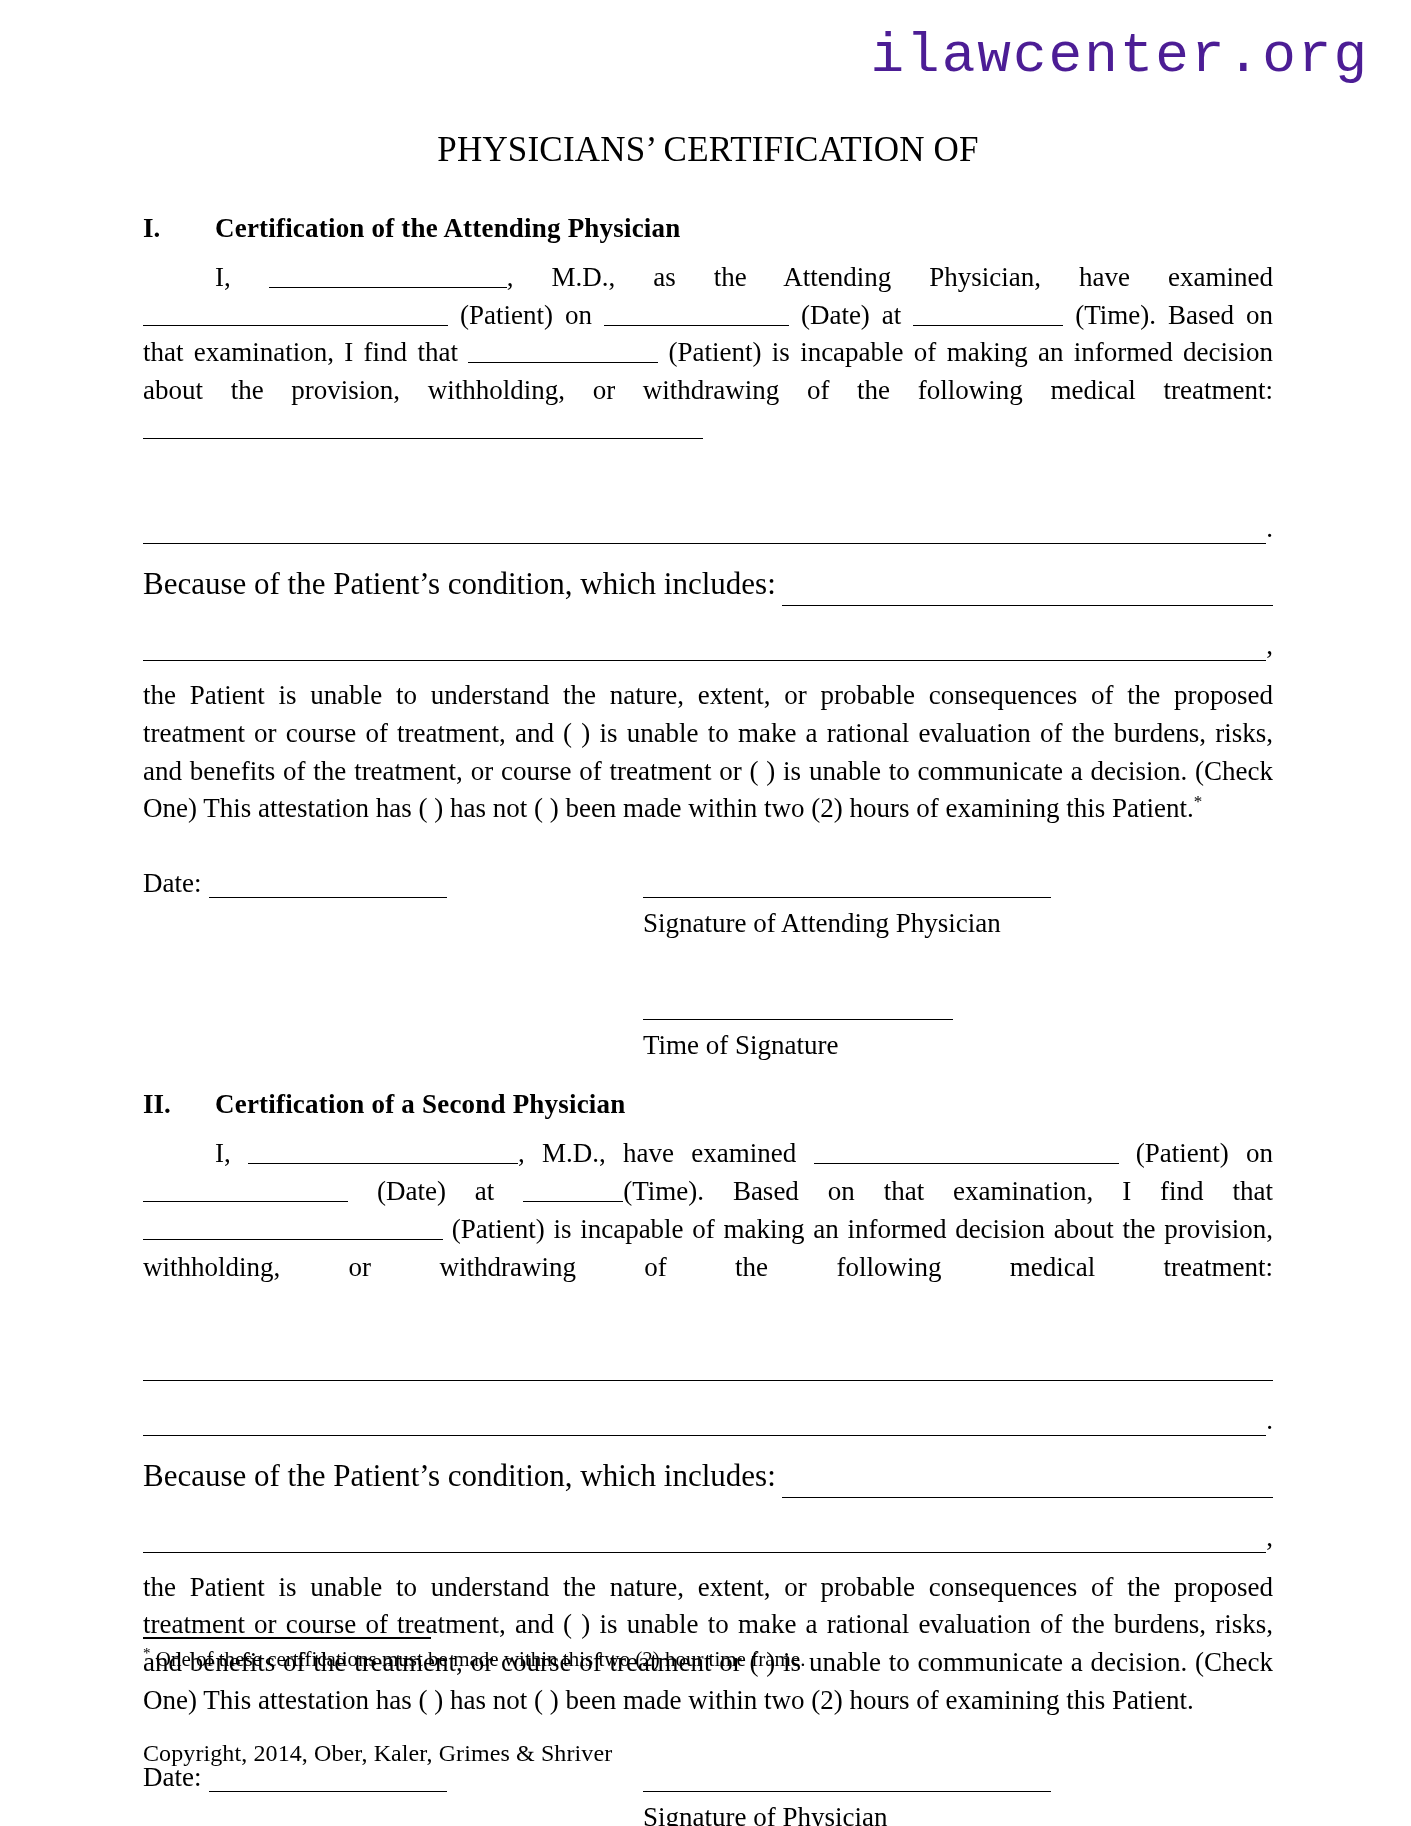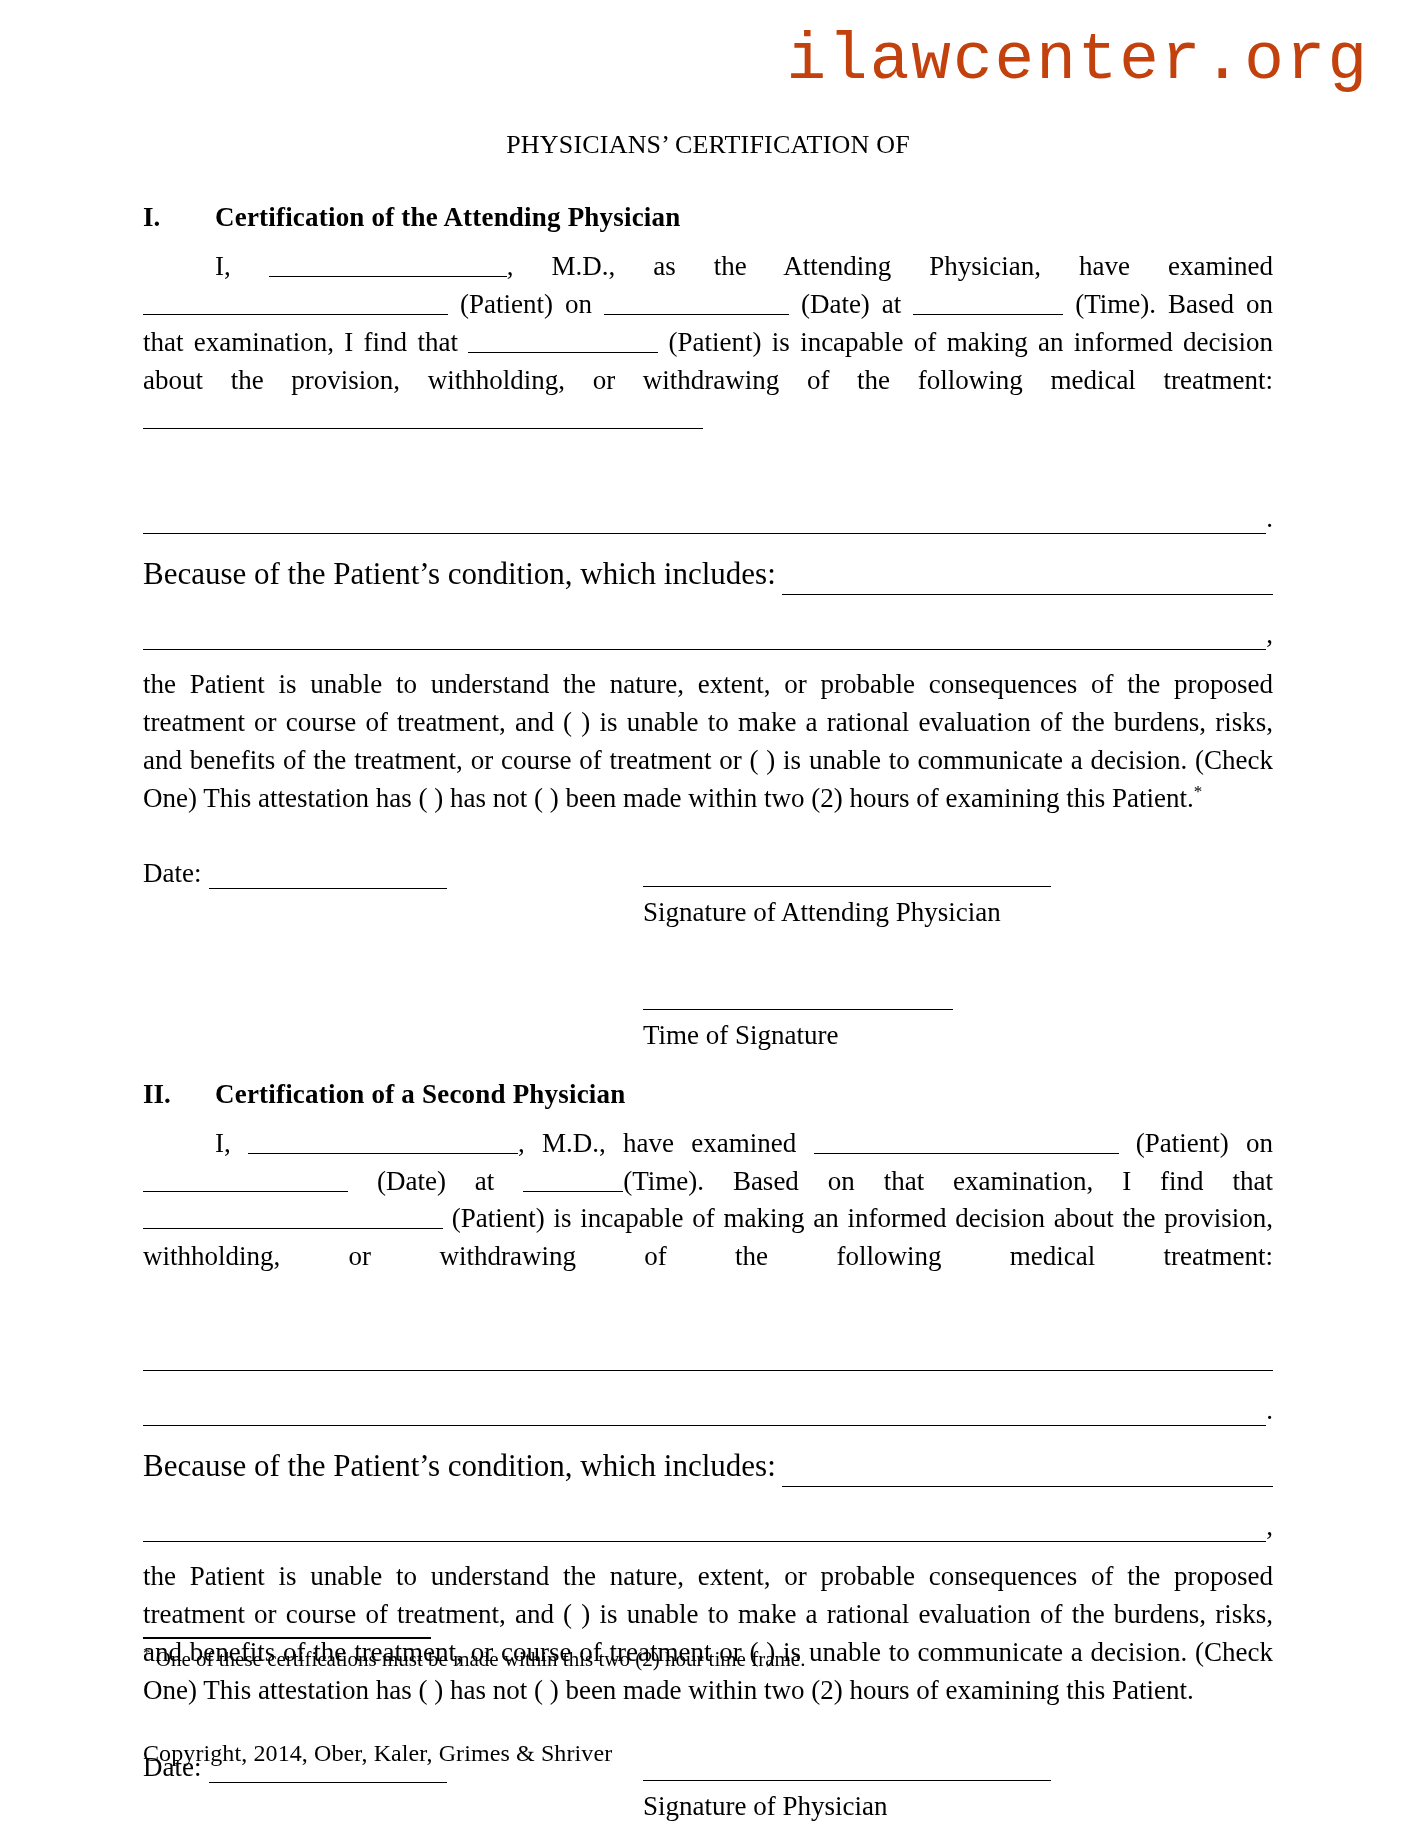--- a/index.html
+++ b/index.html
@@ -21,38 +21,38 @@
     inset: 0;
     background: #ffffff;
   }
 
   
   .watermark {
     position: absolute;
     top: 28px;
     right: 42px;
     font-family: "Liberation Mono", "DejaVu Sans Mono", monospace;
-    font-size: 66px;
+    font-size: 56px;
     letter-spacing: 2px;
-    color: #c2410c;
+    color: #4c1d95;
     white-space: nowrap;
     line-height: 1;
   }
 
   
   .content {
     position: absolute;
     left: 143px;
     top: 130px;
     width: 1130px;
   }
 
   .doc-title {
     text-align: center;
-    font-size: 26px;
+    font-size: 35px;
     line-height: 1.16;
     letter-spacing: .2px;
   }
   .doc-title .t-line { display: block; }
 
   .section-head {
     margin-top: 42px;
     font-weight: bold;
     font-size: 27px;
     display: flex;
@@ -115,21 +115,20 @@
     vertical-align: super;
     line-height: 0;
   }
 
   
   .sig-block { margin-top: 40px; position: relative; font-size: 27px; }
   .sig-row { display: flex; }
   .date-col { width: 500px; flex: 0 0 500px; }
   .date-line {
     display: flex;
-    align-items: flex-end;
   }
   .date-line .dlbl { white-space: nowrap; }
   .date-line .dfill {
     width: 238px;
     border-bottom: 1.6px solid #000;
     height: 1.05em;
     margin-left: 8px;
   }
   .sig-col { flex: 1 1 auto; }
   .sig-line-long {

